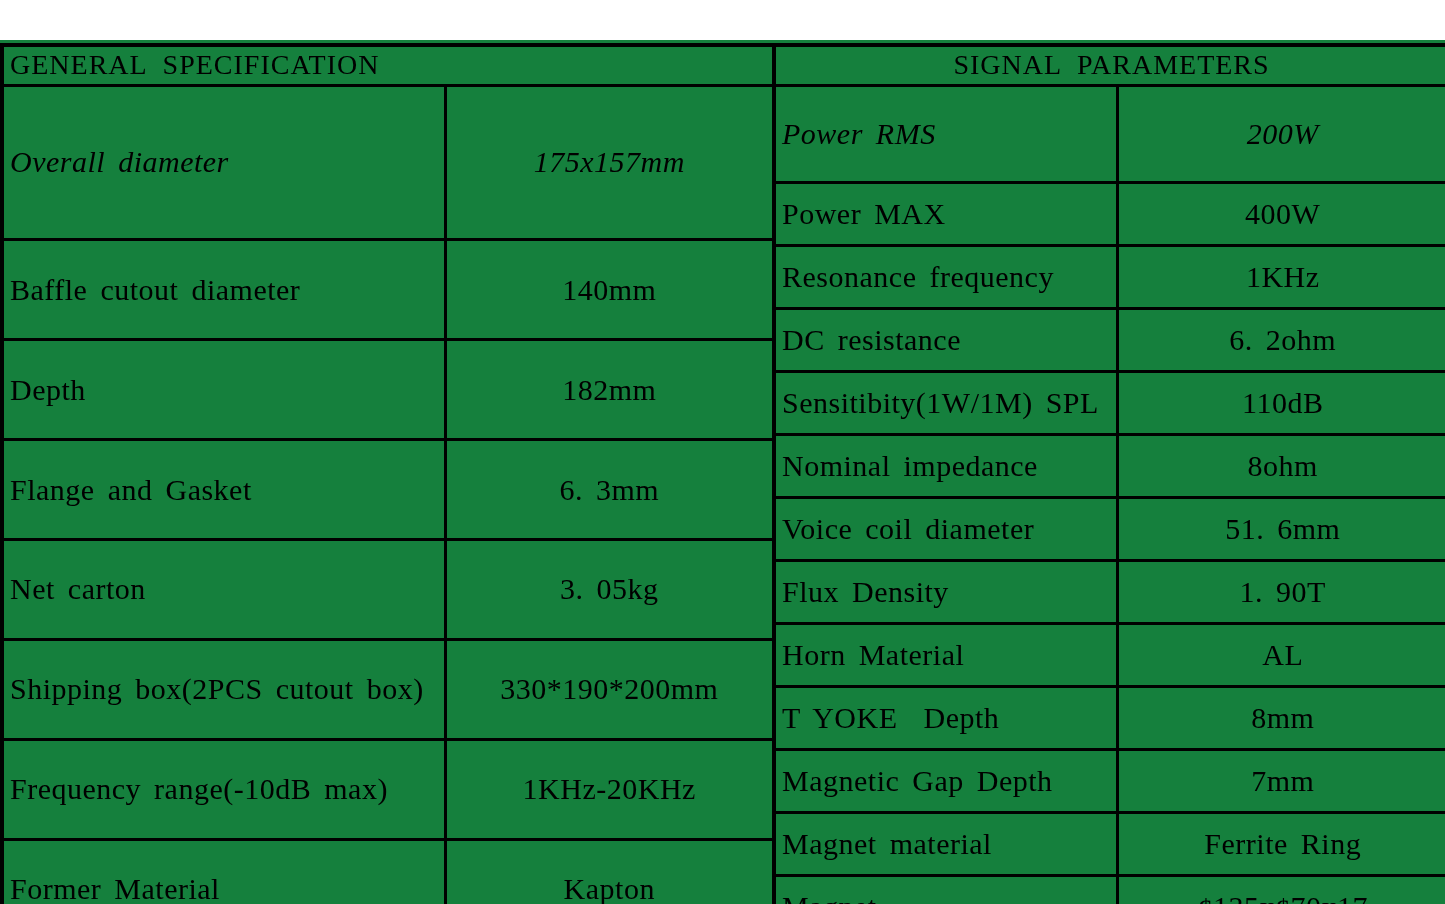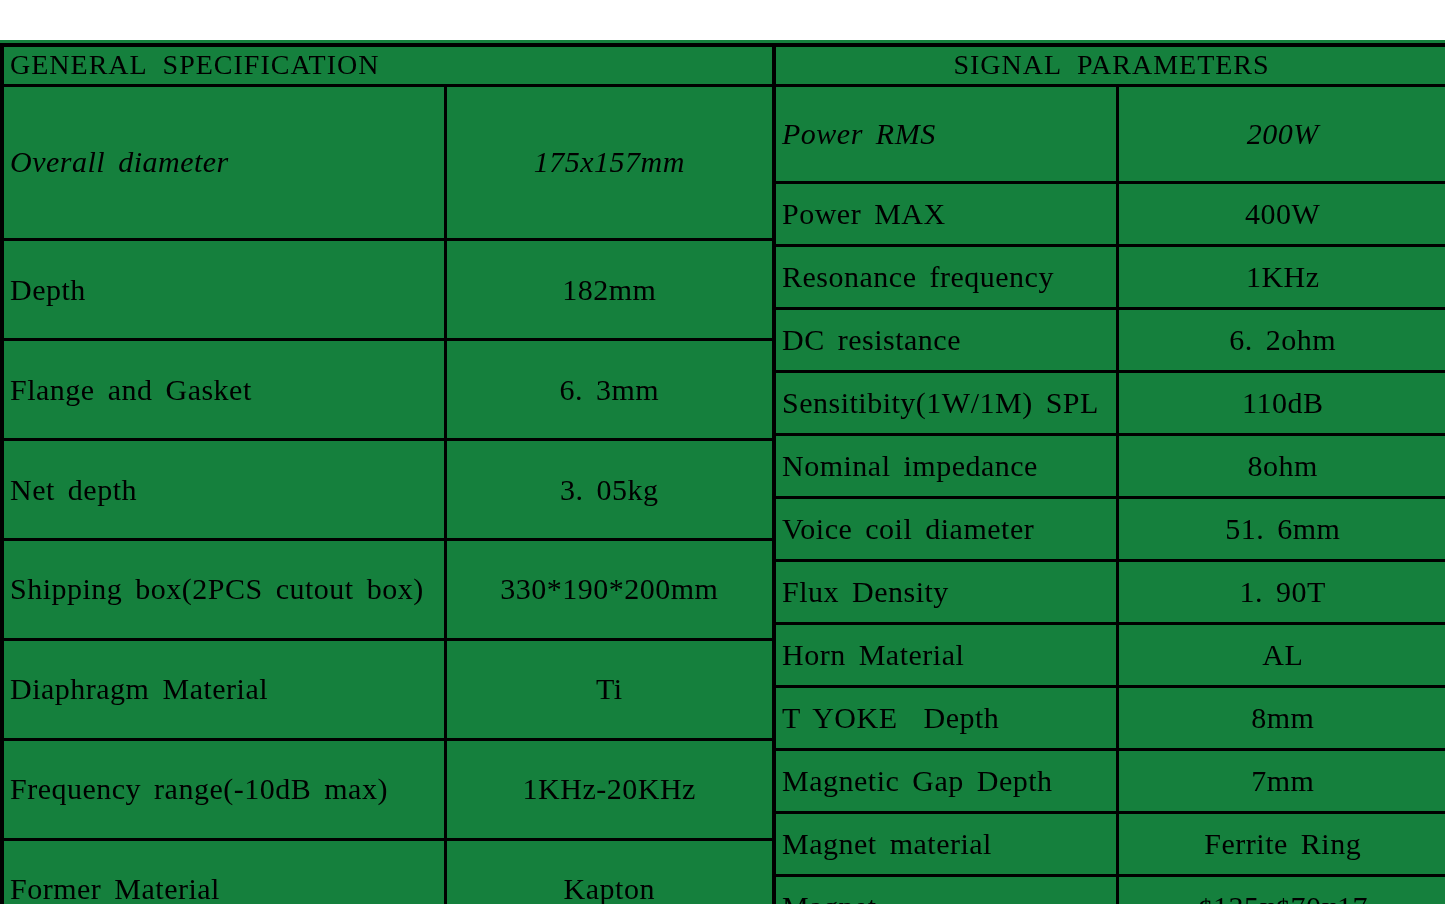--- a/index.html
+++ b/index.html
@@ -82,38 +82,38 @@
       <tr>
         <th colspan="2" class="hdr align-left">GENERAL SPECIFICATION</th>
       </tr>
     </thead>
     <tbody>
         <tr>
           <td class="label-cell">Overall diameter</td>
           <td class="value-cell">175x157mm</td>
         </tr>
         <tr>
+          <td class="label-cell">Baffle cutout diameter</td>
+          <td class="value-cell">140mm</td>
+        </tr>
+        <tr>
           <td class="label-cell">Depth</td>
           <td class="value-cell">182mm</td>
         </tr>
         <tr>
           <td class="label-cell">Flange and Gasket</td>
           <td class="value-cell">6. 3mm</td>
         </tr>
         <tr>
-          <td class="label-cell">Net depth</td>
+          <td class="label-cell">Net carton</td>
           <td class="value-cell">3. 05kg</td>
         </tr>
         <tr>
           <td class="label-cell">Shipping box(2PCS cutout box)</td>
           <td class="value-cell">330*190*200mm</td>
-        </tr>
-        <tr>
-          <td class="label-cell">Diaphragm Material</td>
-          <td class="value-cell">Ti</td>
         </tr>
         <tr>
           <td class="label-cell">Frequency range(-10dB max)</td>
           <td class="value-cell">1KHz-20KHz</td>
         </tr>
         <tr>
           <td class="label-cell">Former Material</td>
           <td class="value-cell">Kapton</td>
         </tr>
       </tbody>

